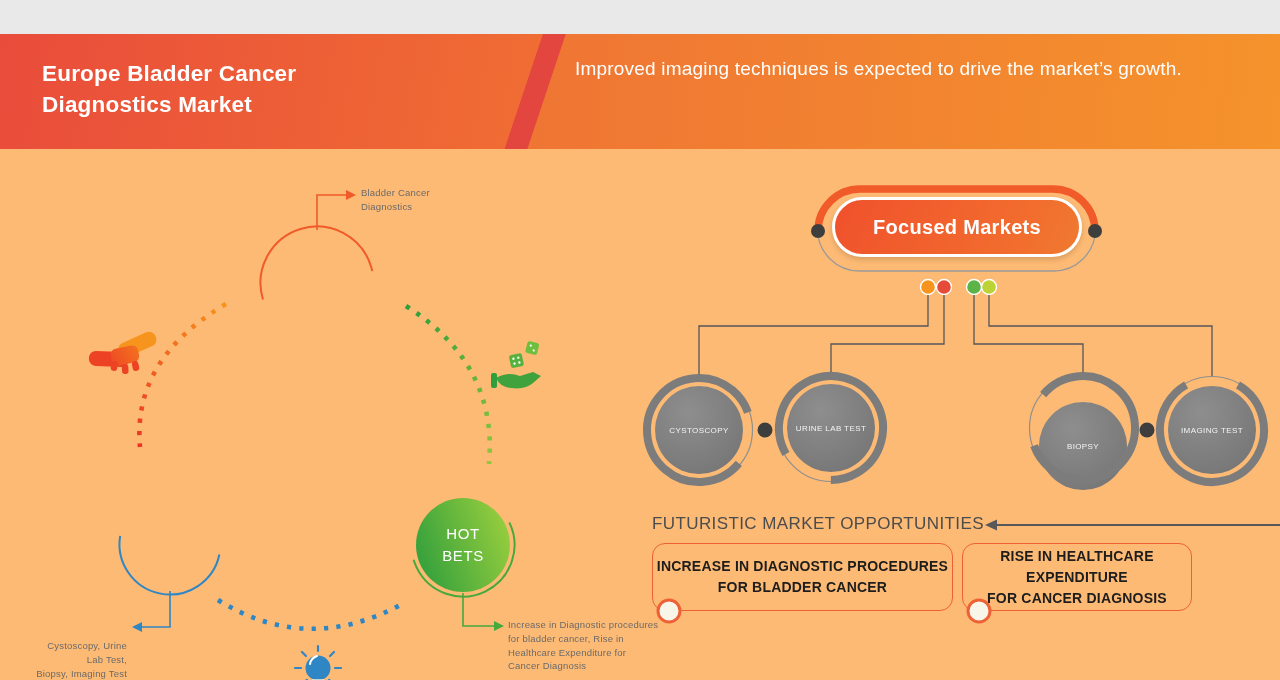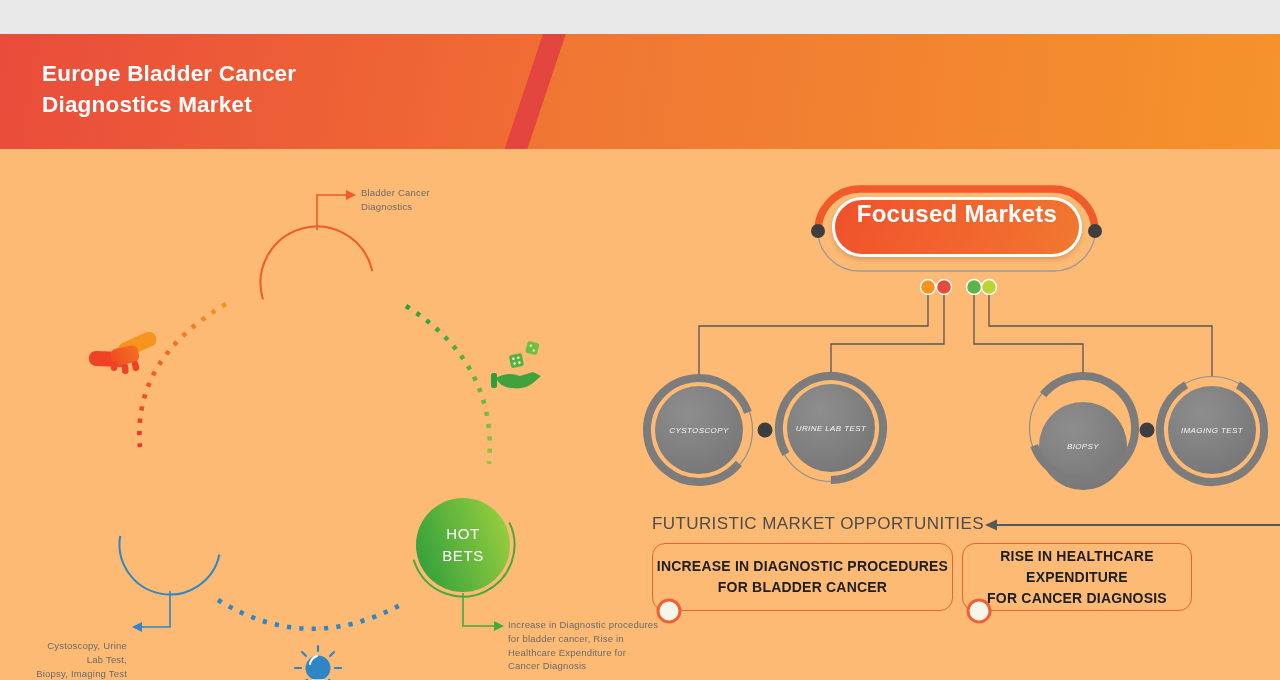--- a/index.html
+++ b/index.html
@@ -36,46 +36,47 @@
     background:linear-gradient(140deg,#4fa5da 10%,#1f6cb2 100%);}
   .hb{left:416px;top:464px;width:94px;height:94px;font-size:15px;line-height:1.45;
     background:linear-gradient(250deg,#9bcf3e 5%,#2f9e3c 95%);}
   .note{color:#6a6a6a;font-size:9.5px;line-height:1.45;letter-spacing:.2px;}
   .note-right{text-align:right;}
   
   .pill{position:absolute;z-index:2;left:832px;top:163px;width:250px;height:60px;
     box-sizing:border-box;border:3px solid #ffffff;border-radius:31px;
     background:linear-gradient(115deg,#f0512c 0%,#f26d2e 75%,#ef7a30 100%);
     box-shadow:0 3px 5px rgba(60,40,20,.18);
-    display:flex;justify-content:center;
-    color:#fff;font-size:24px;font-weight:bold;letter-spacing:.3px;}
+    display:flex;align-items:center;justify-content:center;
+    color:#fff;font-size:20px;font-weight:bold;letter-spacing:.3px;}
   .gray-circle{position:absolute;z-index:2;width:88px;height:88px;border-radius:50%;
     background:radial-gradient(circle at 38% 30%,#8e8e8e,#777777 80%);
     display:flex;align-items:center;justify-content:center;text-align:center;
-    color:#f4f4f4;font-size:8px;letter-spacing:.4px;font-weight:500;font-style:italic;}
+    color:#f4f4f4;font-size:8px;letter-spacing:.4px;font-weight:500;}
   .heading{color:#4b4c4e;font-size:17px;letter-spacing:.4px;font-weight:normal;}
   .opp-box{position:absolute;z-index:2;box-sizing:border-box;
     border:1.6px solid #ee6137;border-radius:13px;
     display:flex;align-items:center;justify-content:center;text-align:center;
     color:#1d1d1d;font-size:14px;font-weight:bold;line-height:1.5;
     letter-spacing:.2px;white-space:pre-line;}
   
   .footer-line{position:absolute;left:0;top:675px;width:1280px;height:2.5px;z-index:2;
     background:linear-gradient(90deg,#d96450,#ec8b42);}
 </style>
 </head>
 <body>
 
 <div class="stage">
 
   <div class="header">
     <div class="hdr-stripe"></div>
     <div class="hdr-left"></div>
     <h1 class="hdr-title">Europe Bladder Cancer
 Diagnostics Market</h1>
+    <p class="hdr-tagline">Improved imaging techniques is expected to drive the market’s growth.</p>
   </div>
 
   <svg class="overlay" width="1280" height="680" viewBox="0 0 1280 680">
     <defs>
       <linearGradient id="gdo" gradientUnits="userSpaceOnUse" x1="226" y1="270" x2="140" y2="413">
         <stop offset="0" stop-color="#f7941d"></stop>
           <stop offset="1" stop-color="#ec3326"></stop>
       </linearGradient>
       <linearGradient id="gdg" gradientUnits="userSpaceOnUse" x1="406" y1="272" x2="489" y2="430">
         <stop offset="0" stop-color="#2f9e3c"></stop>

